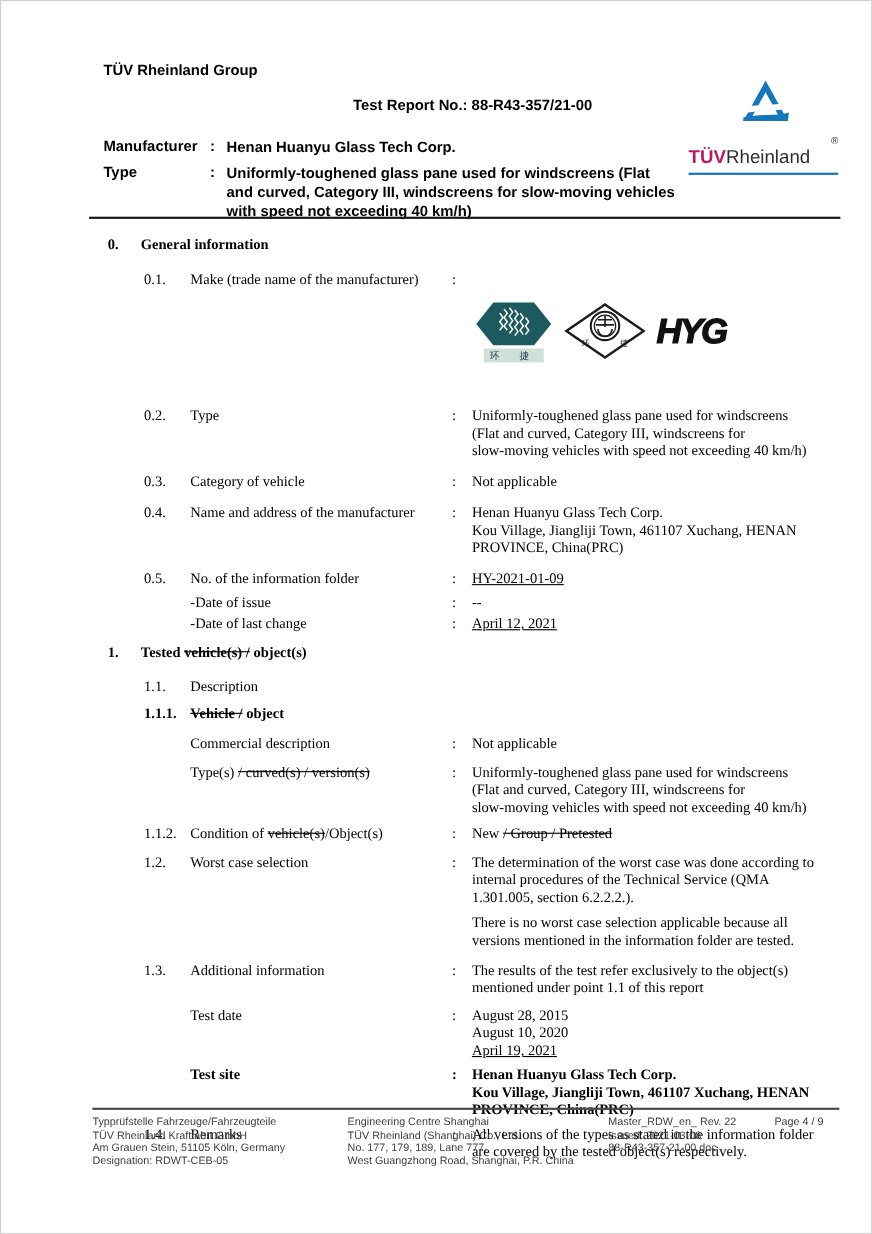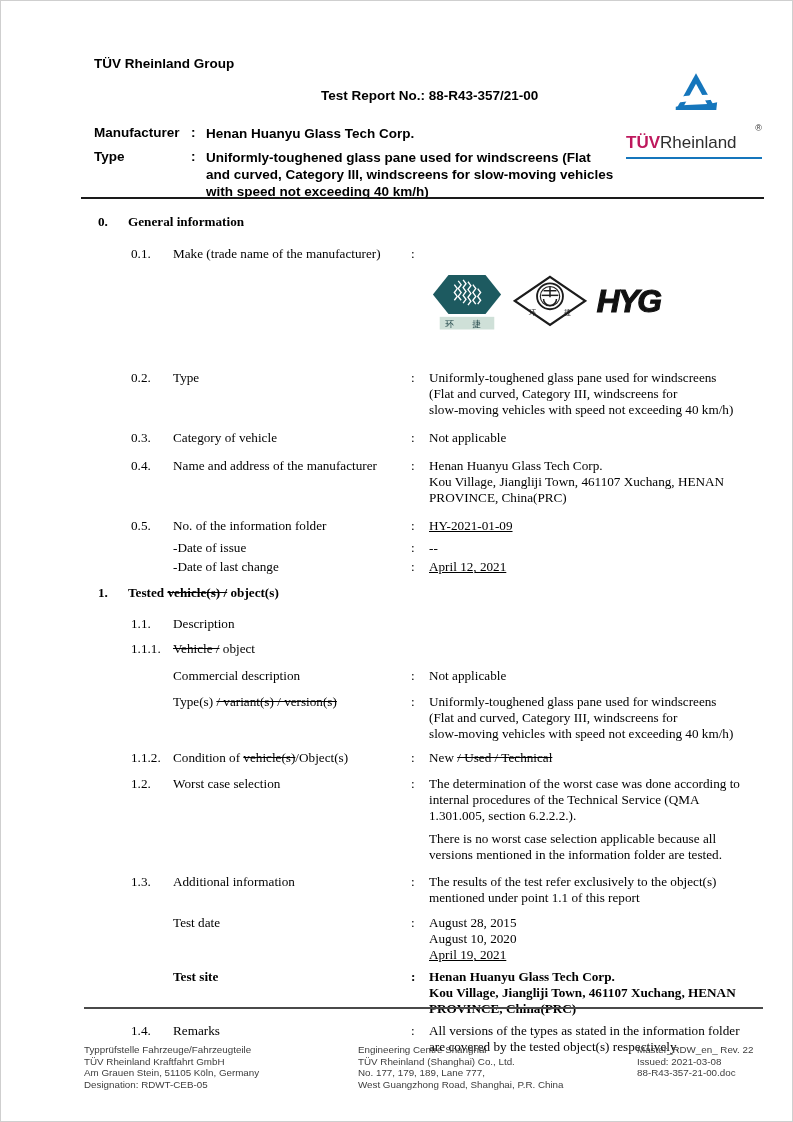--- a/index.html
+++ b/index.html
@@ -42,22 +42,22 @@
   .sec .num { width:30px; flex:none; }
   .strike { text-decoration:line-through; }
   .uline  { text-decoration:underline; }
   
   .logos { display:flex; align-items:flex-start; gap:8px; margin-top:-5px; }
   .logo-hex  { width:76px; }
   .logo-diam { width:74px; margin-top:2px; }
   .logo-hyg  { width:84px; margin-top:10px; }
   
   .ftr-rule { position:absolute; left:83px; top:1006px; width:679px; height:2px; background:#4a4a4a; }
-  .ftr { position:absolute; left:83px; top:1043px; width:690px; display:flex;
-    font:9.8px "Liberation Sans", sans-serif; color:#3d3d3d; line-height:11.6px;gap:42px; }
+  .ftr { position:absolute; left:83px; top:1014px; width:690px; display:flex;
+    font:9.8px "Liberation Sans", sans-serif; color:#3d3d3d; line-height:11.6px; }
   .ftr .fc1 { width:232px; flex:none; }
   .ftr .fc2 { width:237px; flex:none; }
   .ftr .fc3 { width:151px; flex:none; }
   .ftr .fc4 { flex:none; }
 </style>
 </head>
 <body>
 
 <div class="page">
 
@@ -186,46 +186,46 @@
     <div class="row sec" style="margin-bottom:15px;">
       <span class="num">1.</span>
       <span><span>Tested </span><span class="strike">vehicle(s) /</span><span> object(s)</span></span>
     </div>
 
     <div class="row sub" style="margin-bottom:9px;">
       <span class="num">1.1.</span>
       <span class="lbl">Description</span>
     </div>
 
-    <div class="row sub" style="margin-bottom:11px;">
+    <div class="row sub" style="margin-bottom:11px;font-weight:bold;">
       <span class="num">1.1.1.</span>
       <span class="lbl"><span class="strike">Vehicle /</span><span> object</span></span>
     </div>
 
     <div class="row sub" style="margin-bottom:10px;">
       <span class="num"></span>
       <span class="lbl">Commercial description</span>
       <span class="cln">:</span>
       <span class="val">Not applicable</span>
     </div>
 
     <div class="row sub" style="margin-bottom:8px;">
       <span class="num"></span>
-      <span class="lbl"><span>Type(s) </span><span class="strike">/ variant(s) / version(s)</span></span>
+      <span class="lbl"><span>Type(s) </span><span class="strike">/ curved(s) / version(s)</span></span>
       <span class="cln">:</span>
       <span class="val">Uniformly-toughened glass pane used for windscreens
 (Flat and curved, Category III, windscreens for
 slow-moving vehicles with speed not exceeding 40 km/h)</span>
     </div>
 
     <div class="row sub" style="margin-bottom:10px;">
       <span class="num">1.1.2.</span>
       <span class="lbl"><span>Condition of </span><span class="strike">vehicle(s)</span><span>/Object(s)</span></span>
       <span class="cln">:</span>
-      <span class="val"><span>New </span><span class="strike">/ Used / Technical</span></span>
+      <span class="val"><span>New </span><span class="strike">/ Group / Pretested</span></span>
     </div>
 
     <div class="row sub" style="margin-bottom:11px;">
       <span class="num">1.2.</span>
       <span class="lbl">Worst case selection</span>
       <span class="cln">:</span>
       <span class="val"><span style="display:block; margin-bottom:7px;">The determination of the worst case was done according to
 internal procedures of the Technical Service (QMA
 1.301.005, section 6.2.2.2.).</span><span style="display:block;">There is no worst case selection applicable because all
 versions mentioned in the information folder are tested.</span></span>

